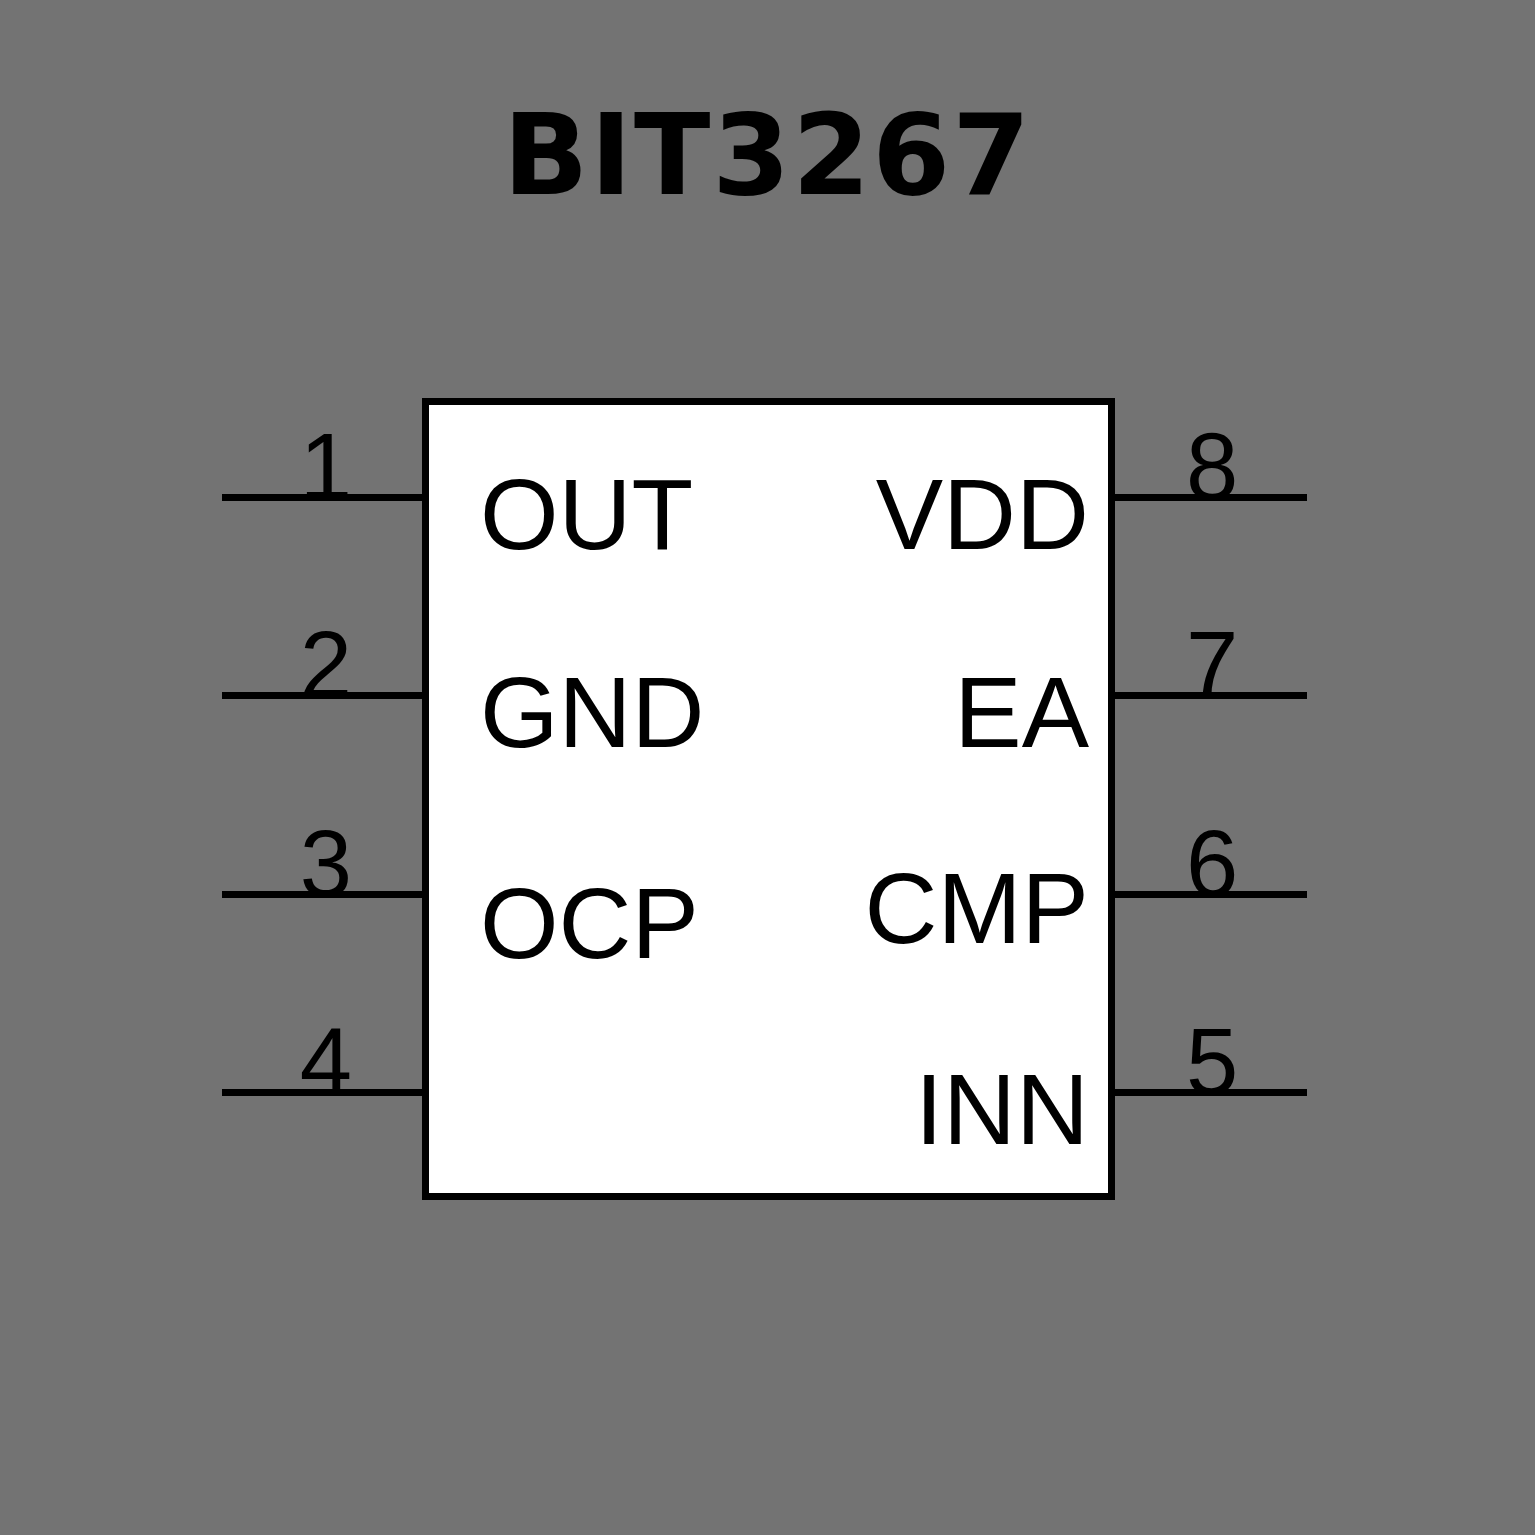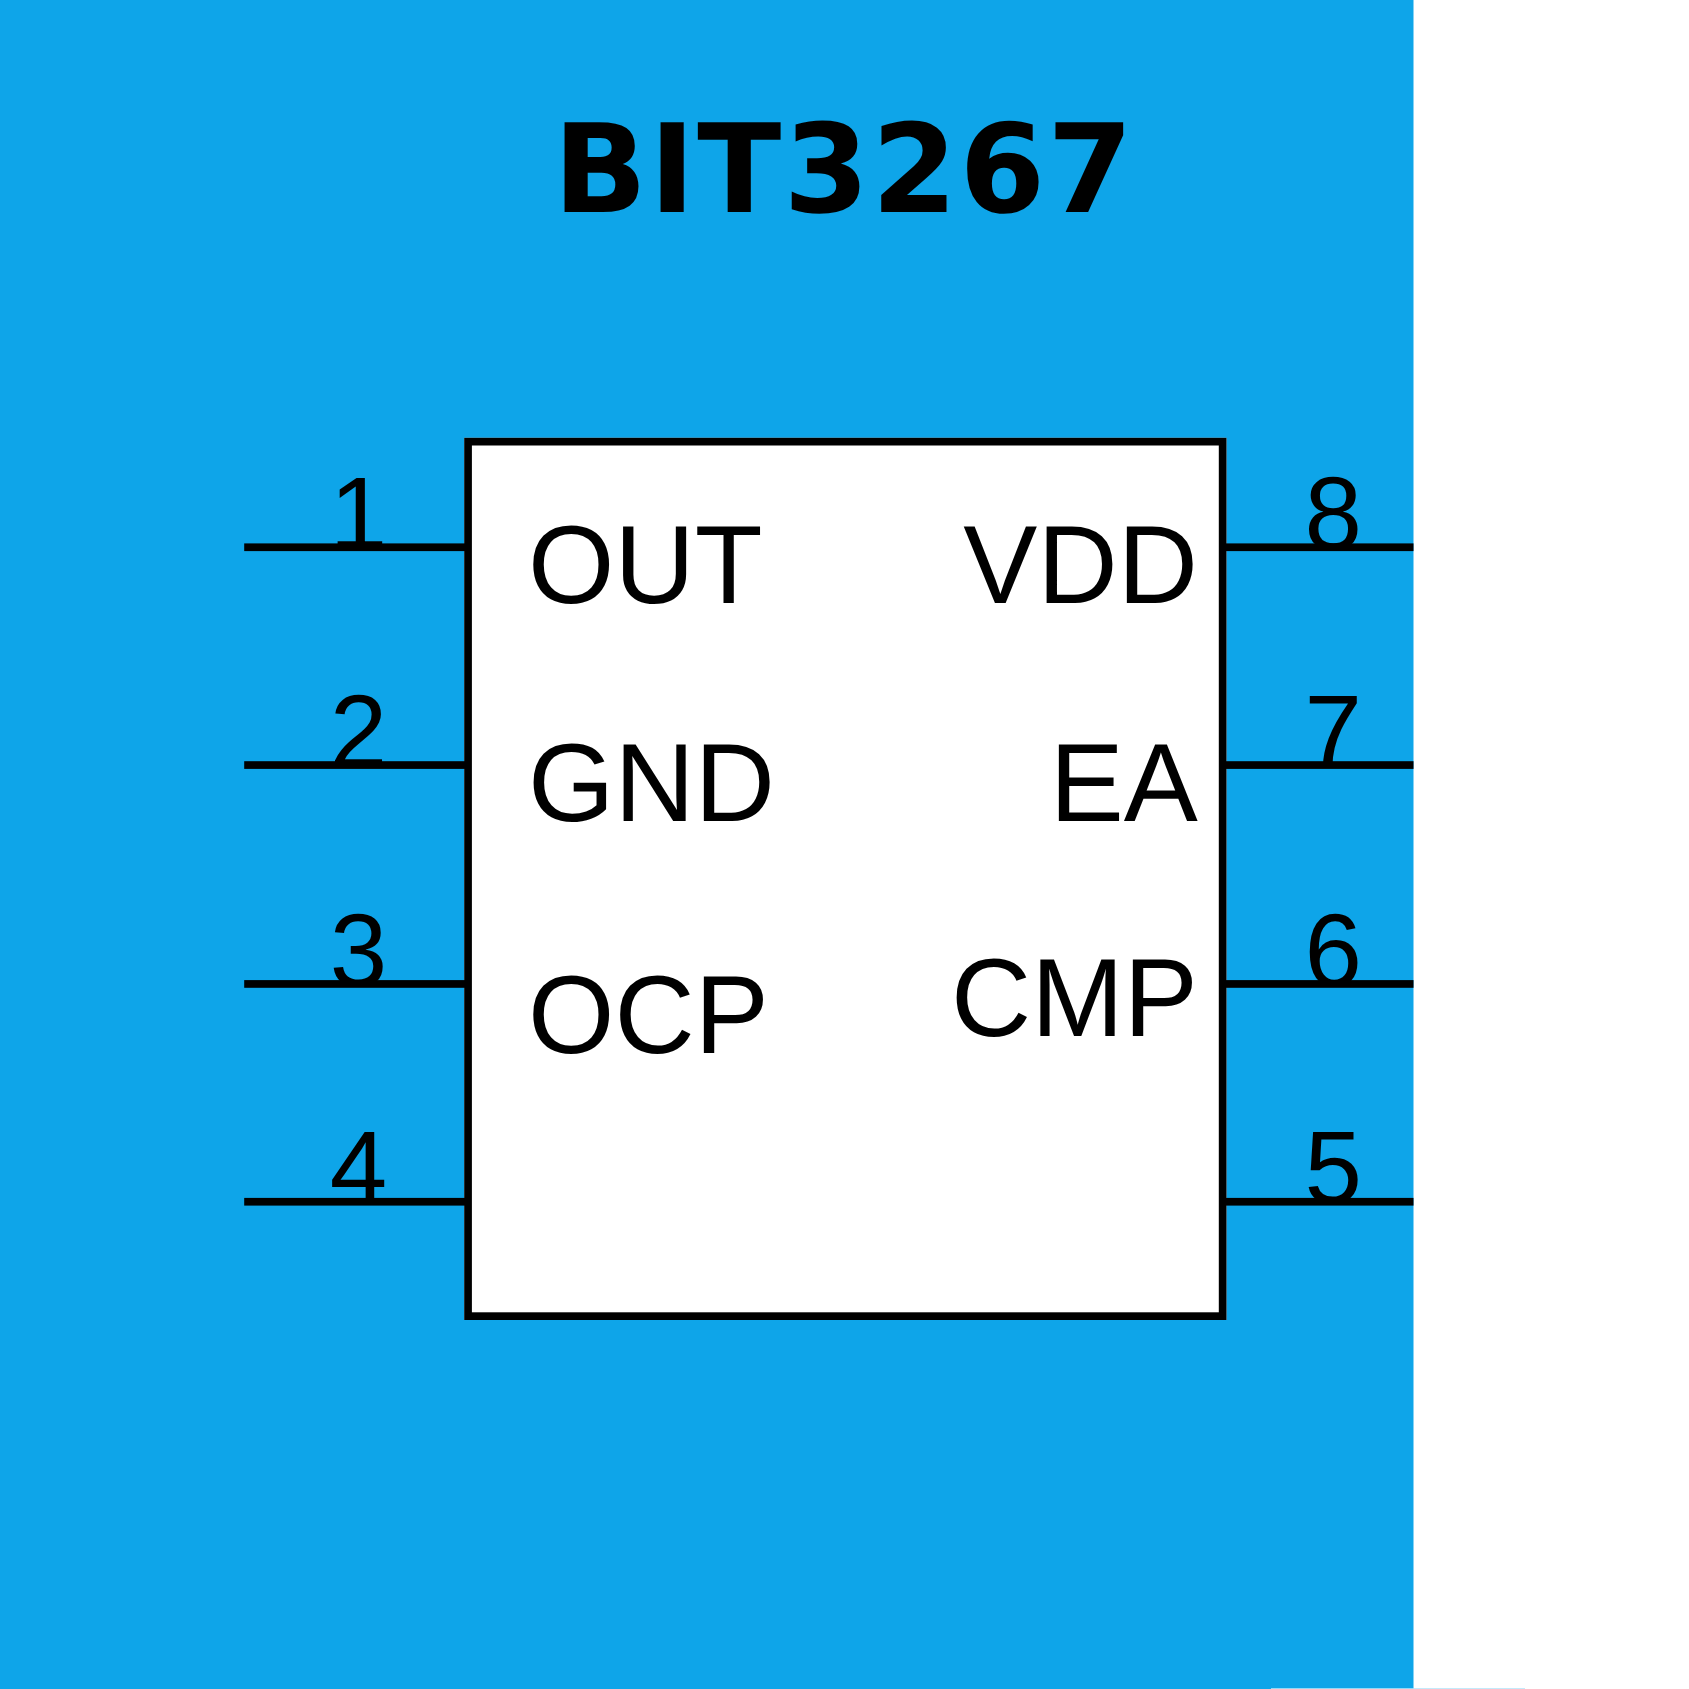--- a/index.html
+++ b/index.html
@@ -2,23 +2,23 @@
 <html><head>
 <meta charset="utf-8">
 <style>
   html, body {
     margin: 0;
     padding: 0;
     background: #ffffff;
   }
   #canvas {
     position: relative;
-    width: 1285px;
+    width: 1535px;
     height: 1535px;
-    background: #0ea5e9;
+    background: #737373;
     overflow: hidden;
     font-family: "Liberation Sans", sans-serif;
     color: #000000;
   }
 
   
   #title {
     position: absolute;
     left: 0;
     top: 96px;
@@ -127,14 +127,15 @@
   <div class="lead right" style="top:692px;"></div>
   <div class="pin-number right" style="top:618px;">7</div>
   <div class="pin-label right" style="top:662px;">EA</div>
 
   <div class="lead right" style="top:891px;"></div>
   <div class="pin-number right" style="top:817px;">6</div>
   <div class="pin-label right" style="top:858px;">CMP</div>
 
   <div class="lead right" style="top:1089px;"></div>
   <div class="pin-number right" style="top:1015px;">5</div>
+  <div class="pin-label right" style="top:1059px;">INN</div>
 
 </div>
 
 </body></html>

